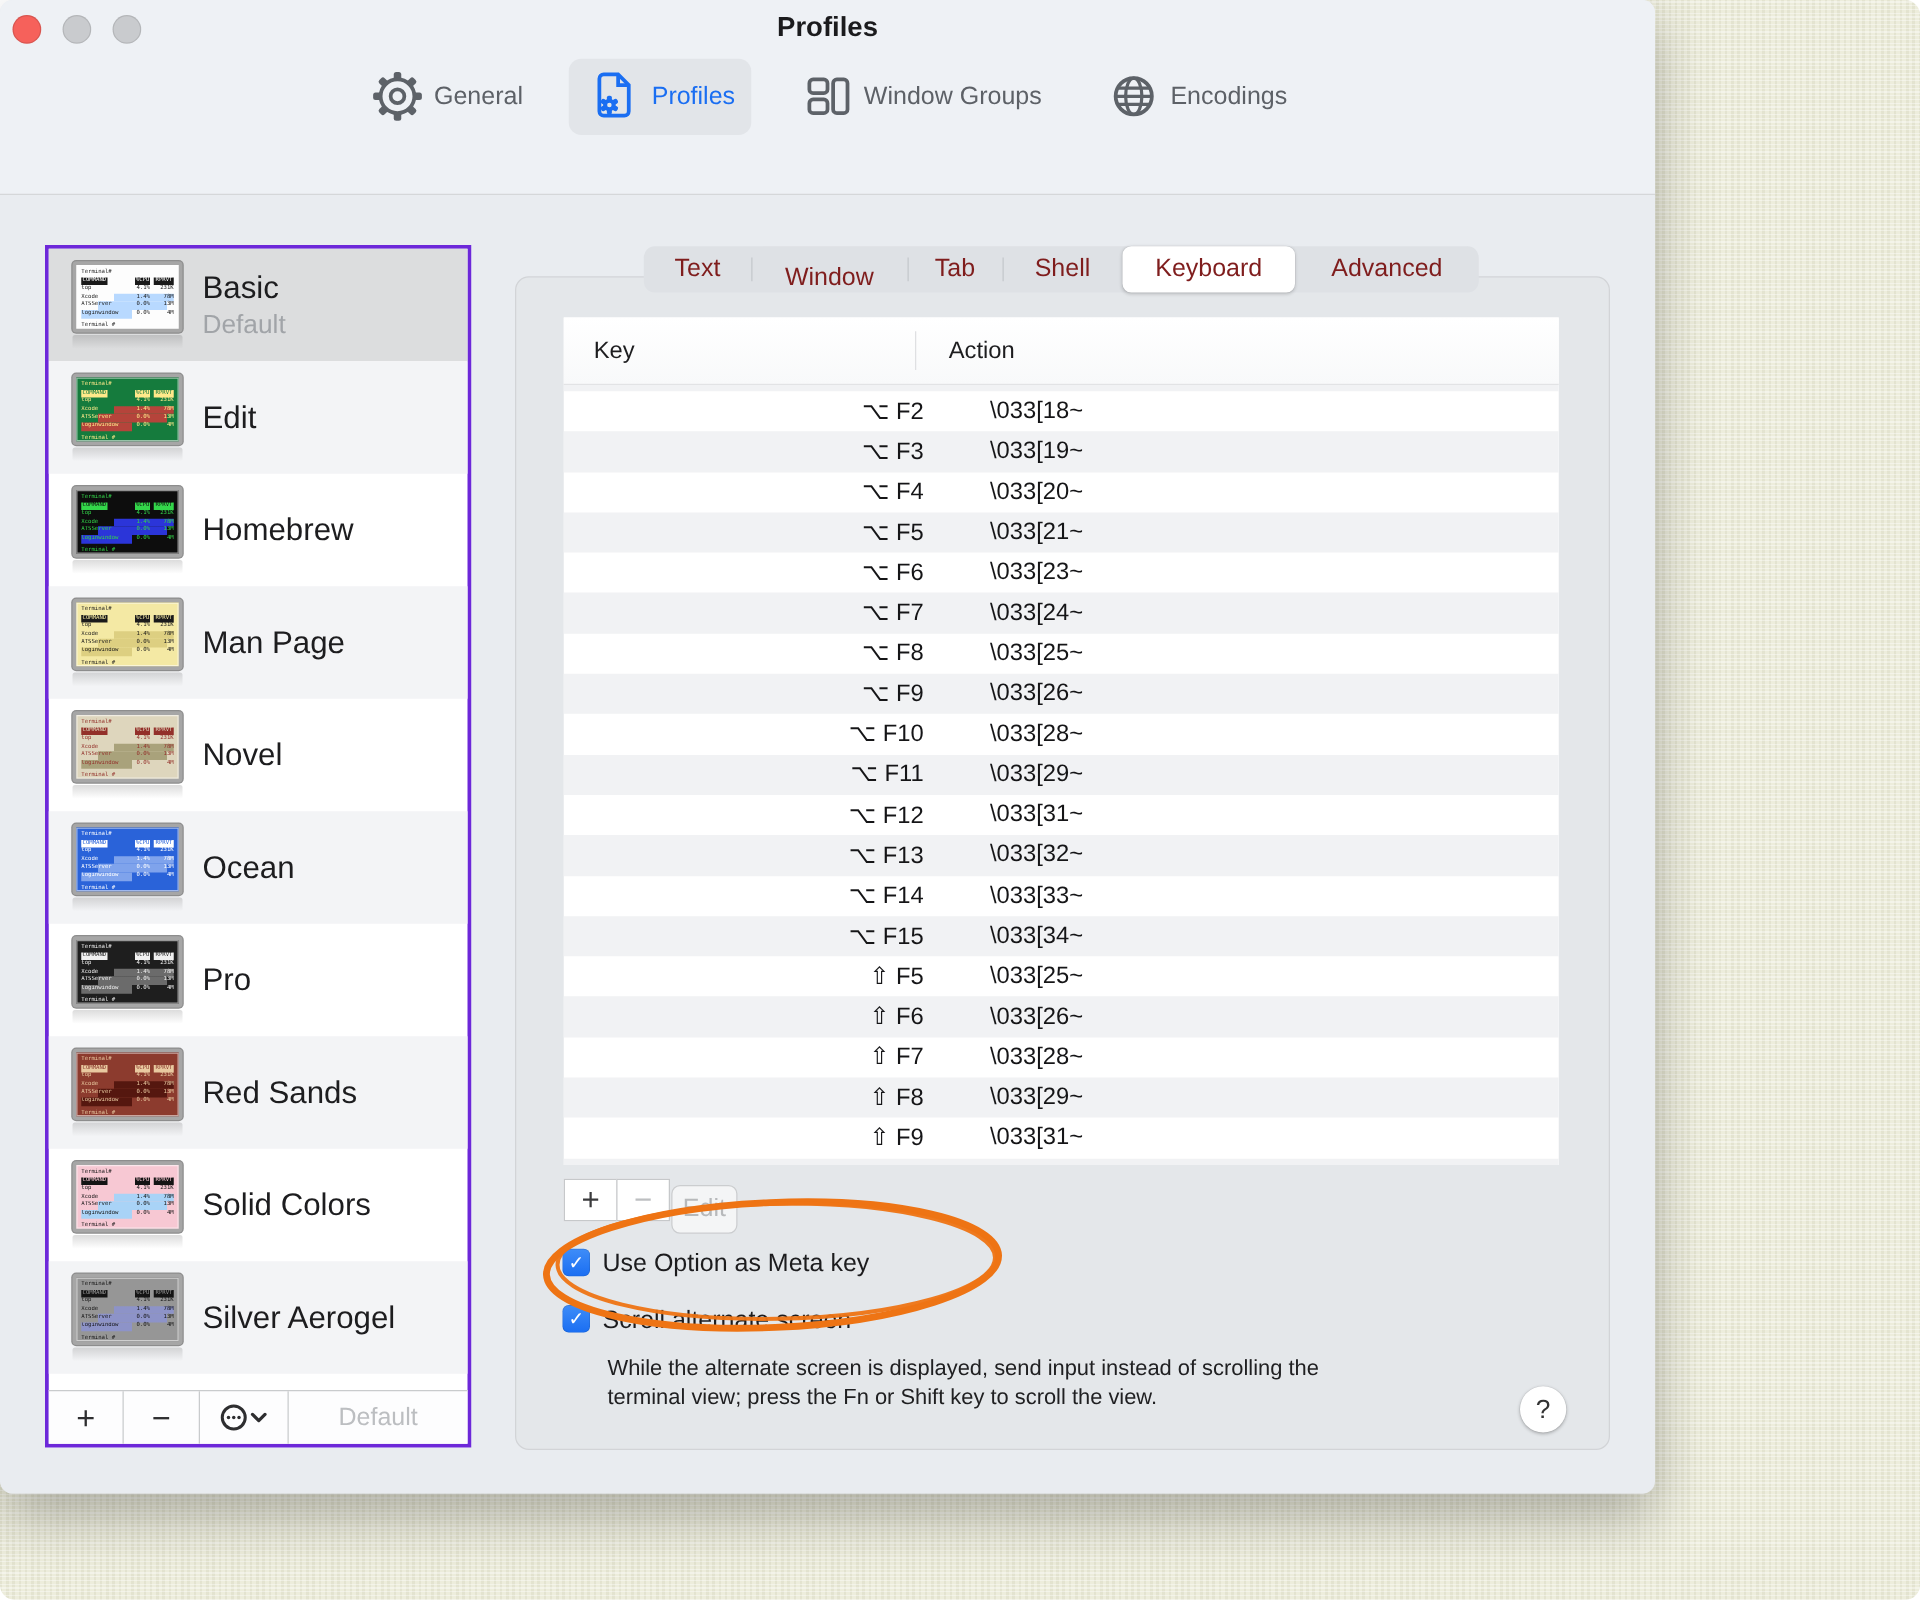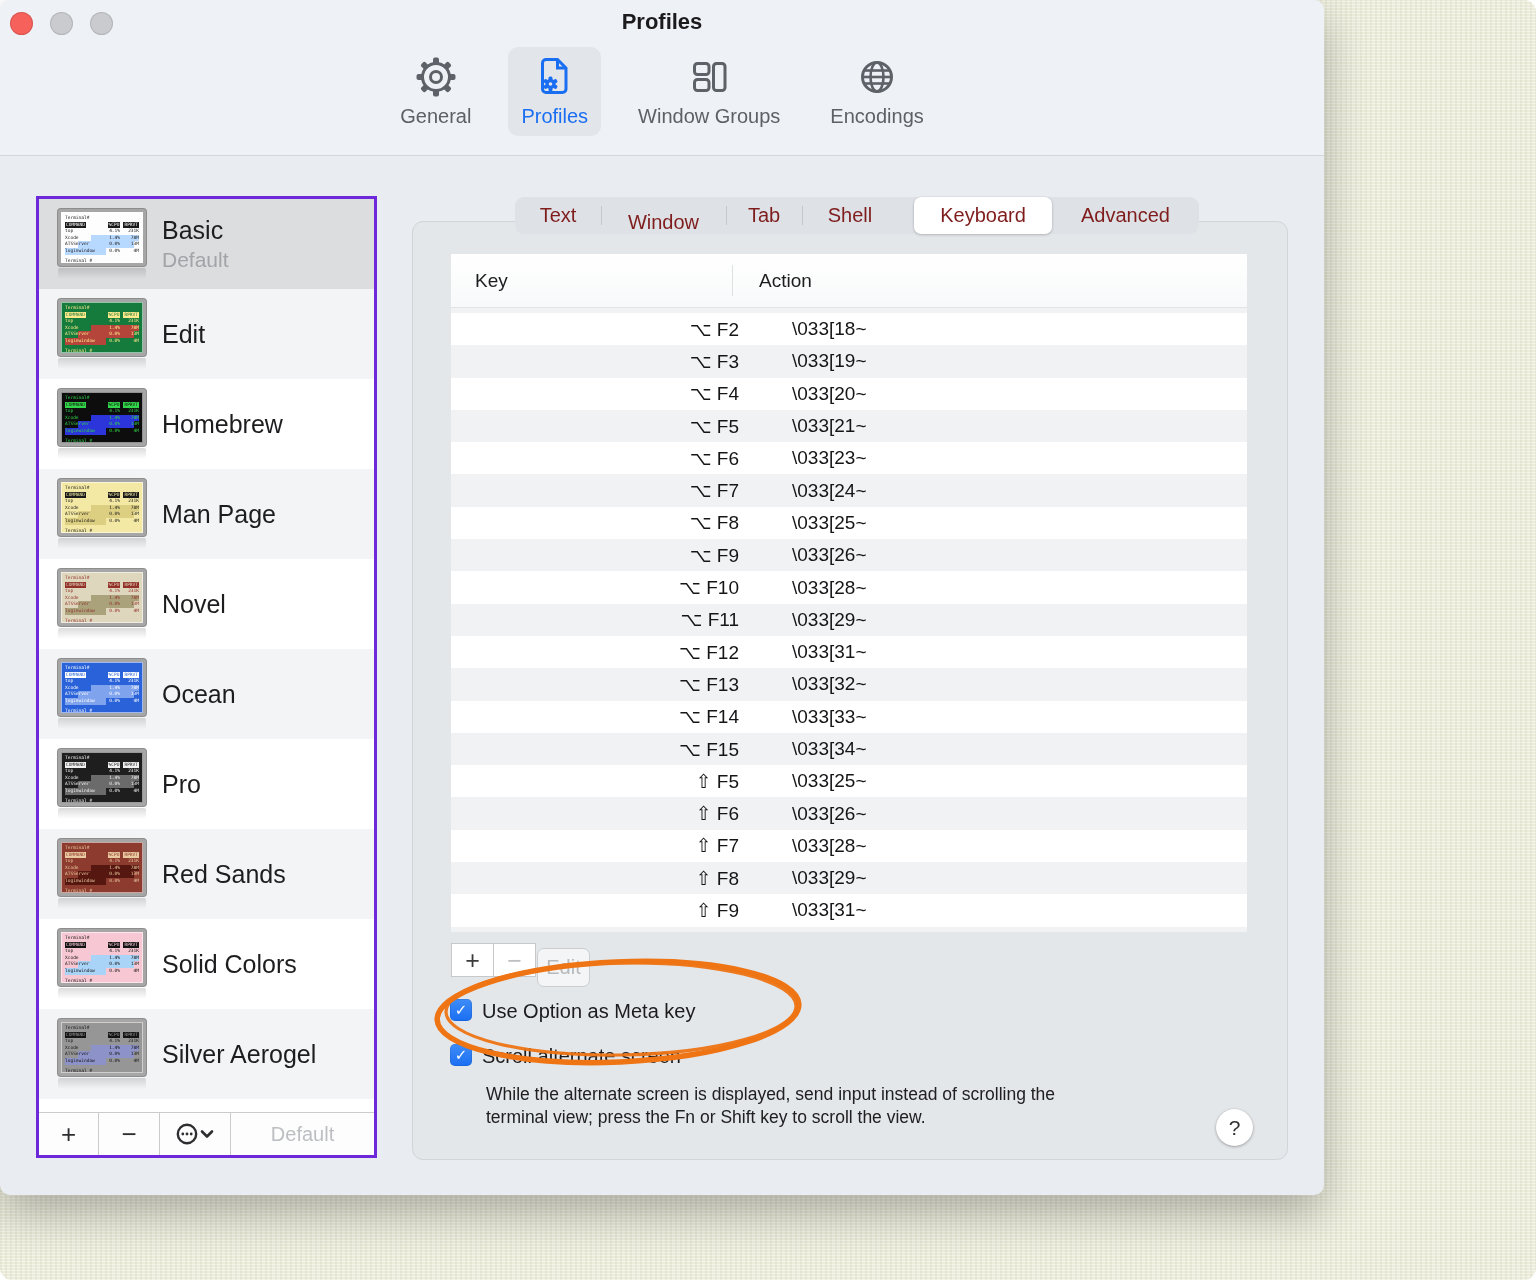--- a/index.html
+++ b/index.html
@@ -13,21 +13,21 @@
     border-radius:10px;box-shadow:0 18px 45px rgba(0,0,0,.28);overflow:hidden;}
 
   
   .titlebar{position:absolute;left:0;top:0;right:0;height:155px;background:#eef1f5;border-bottom:1px solid #d5d7d9;}
   .tl{position:absolute;top:12px;width:23px;height:23px;border-radius:50%;}
   .tl.close{left:10px;background:var(--close_red);box-shadow:inset 0 0 0 1px rgba(0,0,0,.12);}
   .tl.dim{background:#c9cbce;box-shadow:inset 0 0 0 1px rgba(0,0,0,.10);}
   .tl.min{left:50px;} .tl.zoom{left:90px;}
   .wtitle{position:absolute;left:0;right:0;top:9px;text-align:center;font-size:22px;font-weight:700;color:#1b1b1d;}
   .toolbar{position:absolute;left:0;right:0;top:47px;display:flex;justify-content:center;align-items:flex-start;gap:24px;}
-  .tbitem{display:flex;flex-direction:column;align-items:center;gap:5px;padding:7px 13px 8px;border-radius:10px;cursor:default;}
+  .tbitem{display:flex;flex-direction:row;align-items:center;gap:5px;padding:7px 13px 8px;border-radius:10px;cursor:default;}
   .tbitem.selected{background:#e2e5e9;}
   .tbitem .lbl{font-size:20px;color:#5d6167;white-space:nowrap;}
   .tbitem.selected .lbl{color:var(--accent);}
   .tbicon{width:48px;height:46px;display:flex;align-items:center;justify-content:center;}
 
   
   .sidebar{position:absolute;left:36px;top:196px;width:341px;height:962px;background:#ffffff;
     border:3px solid #6d28d9;box-sizing:border-box;}
   .plist{list-style:none;margin:0;padding:0;}
   .prow{height:90px;display:flex;align-items:center;padding-left:16px;gap:13px;box-sizing:border-box;}
@@ -57,21 +57,21 @@
     font-size:26px;color:#2e2e30;box-sizing:border-box;}
   .scell.add{width:60px;} .scell.rem{width:61px;} .scell.menu{width:71px;}
   .scell.def{flex:1;border-right:none;font-size:20px;color:#bcbec1;}
 
   
   .panel{position:absolute;left:412px;top:221px;width:876px;height:939px;background:#e4e7ea;
     border:1px solid #d2d4d7;border-radius:11px;box-sizing:border-box;}
   .tabs{position:absolute;left:515px;top:197px;height:37px;display:flex;background:#dee1e5;border-radius:9px;z-index:3;}
   .seg{display:flex;align-items:center;justify-content:center;font-size:20px;color:#7f1d1d;position:relative;box-sizing:border-box;}
   .seg:nth-child(1){width:86px;} .seg:nth-child(2){width:125px;align-items:flex-end;} .seg:nth-child(3){width:76px;}
-  .seg:nth-child(4){width:96px;} .seg:nth-child(5){width:138px;margin-left:16px;} .seg:nth-child(6){width:147px;}
+  .seg:nth-child(4){width:96px;} .seg:nth-child(5){width:138px;} .seg:nth-child(6){width:147px;}
   .seg::before{content:"";position:absolute;left:0;top:9px;bottom:9px;width:1px;background:#c4c7cb;}
   .seg:first-child::before,.seg.selected::before,.seg.selected+.seg::before{display:none;}
   .seg.selected{background:#fff;border-radius:7px;box-shadow:0 1px 3px rgba(0,0,0,.20), 0 0 0 .5px rgba(0,0,0,.05);}
 
   .table{position:absolute;left:38px;top:32px;width:796px;height:678px;background:#fff;}
   .thead{position:relative;height:54px;background:linear-gradient(#ffffff,#f8f9fa);border-bottom:1px solid #e2e3e5;box-sizing:border-box;}
   .thead .h{position:absolute;top:50%;transform:translateY(-50%);font-size:19px;color:#1d1d1f;}
   .h.key{left:24px;} .h.action{left:308px;}
   .vdiv{position:absolute;left:281px;top:11px;bottom:11px;width:1px;background:#dfe0e2;}
   .tbody{position:absolute;left:0;right:0;top:54px;bottom:0;overflow:hidden;}

